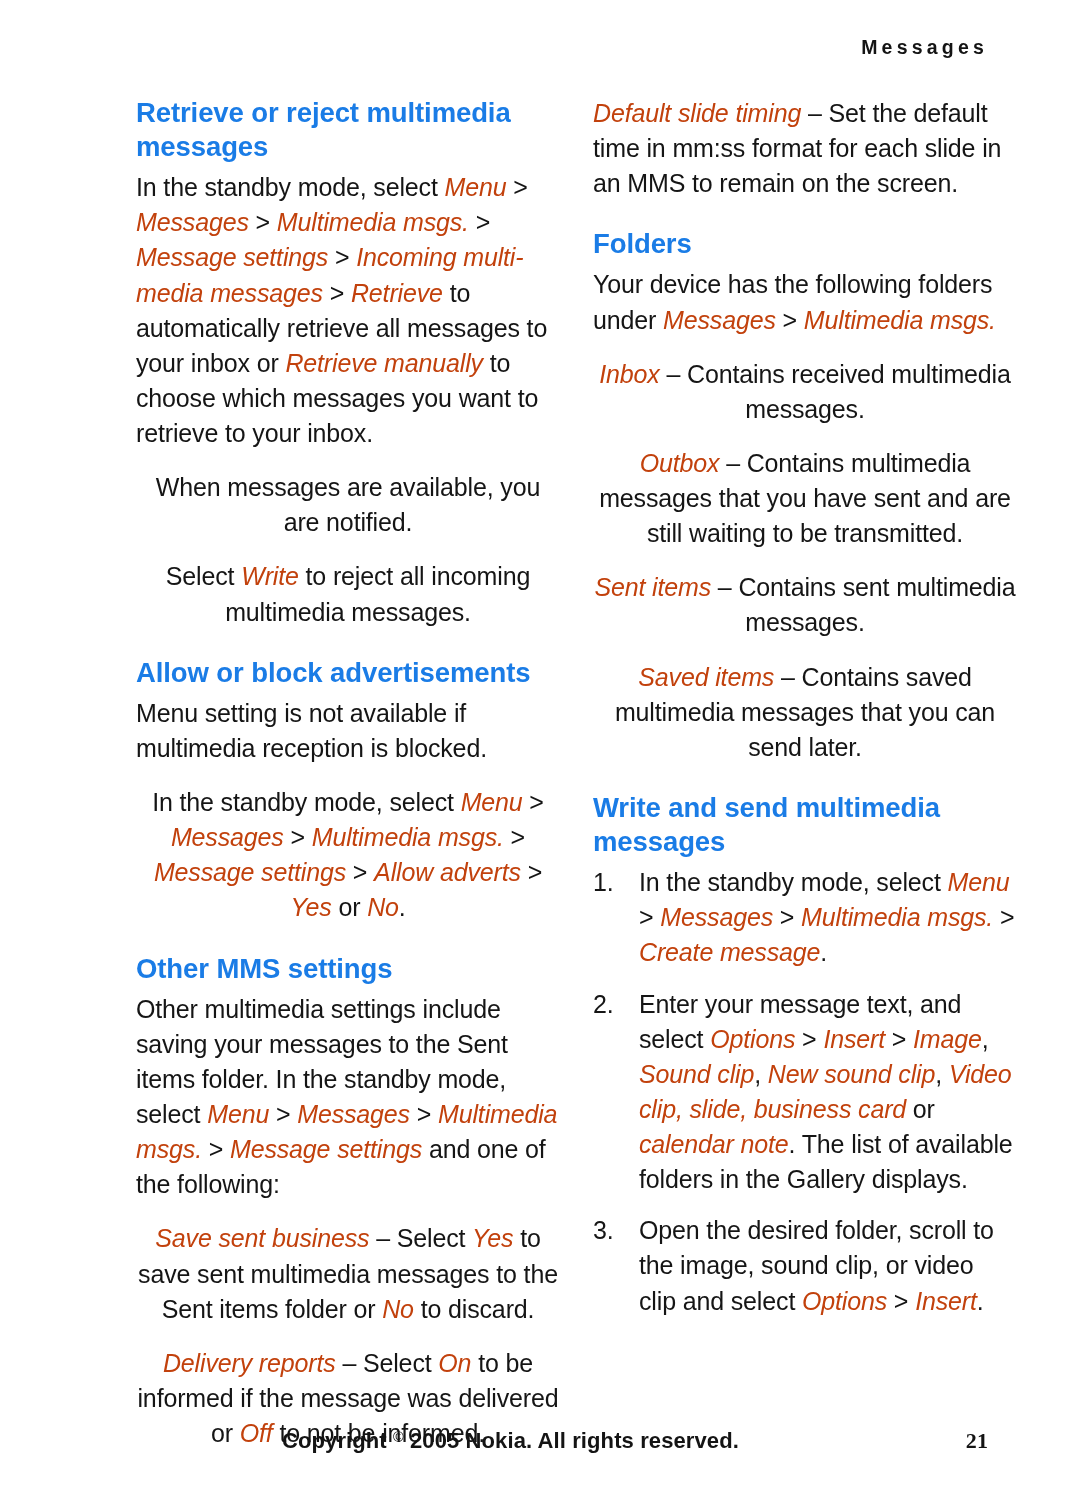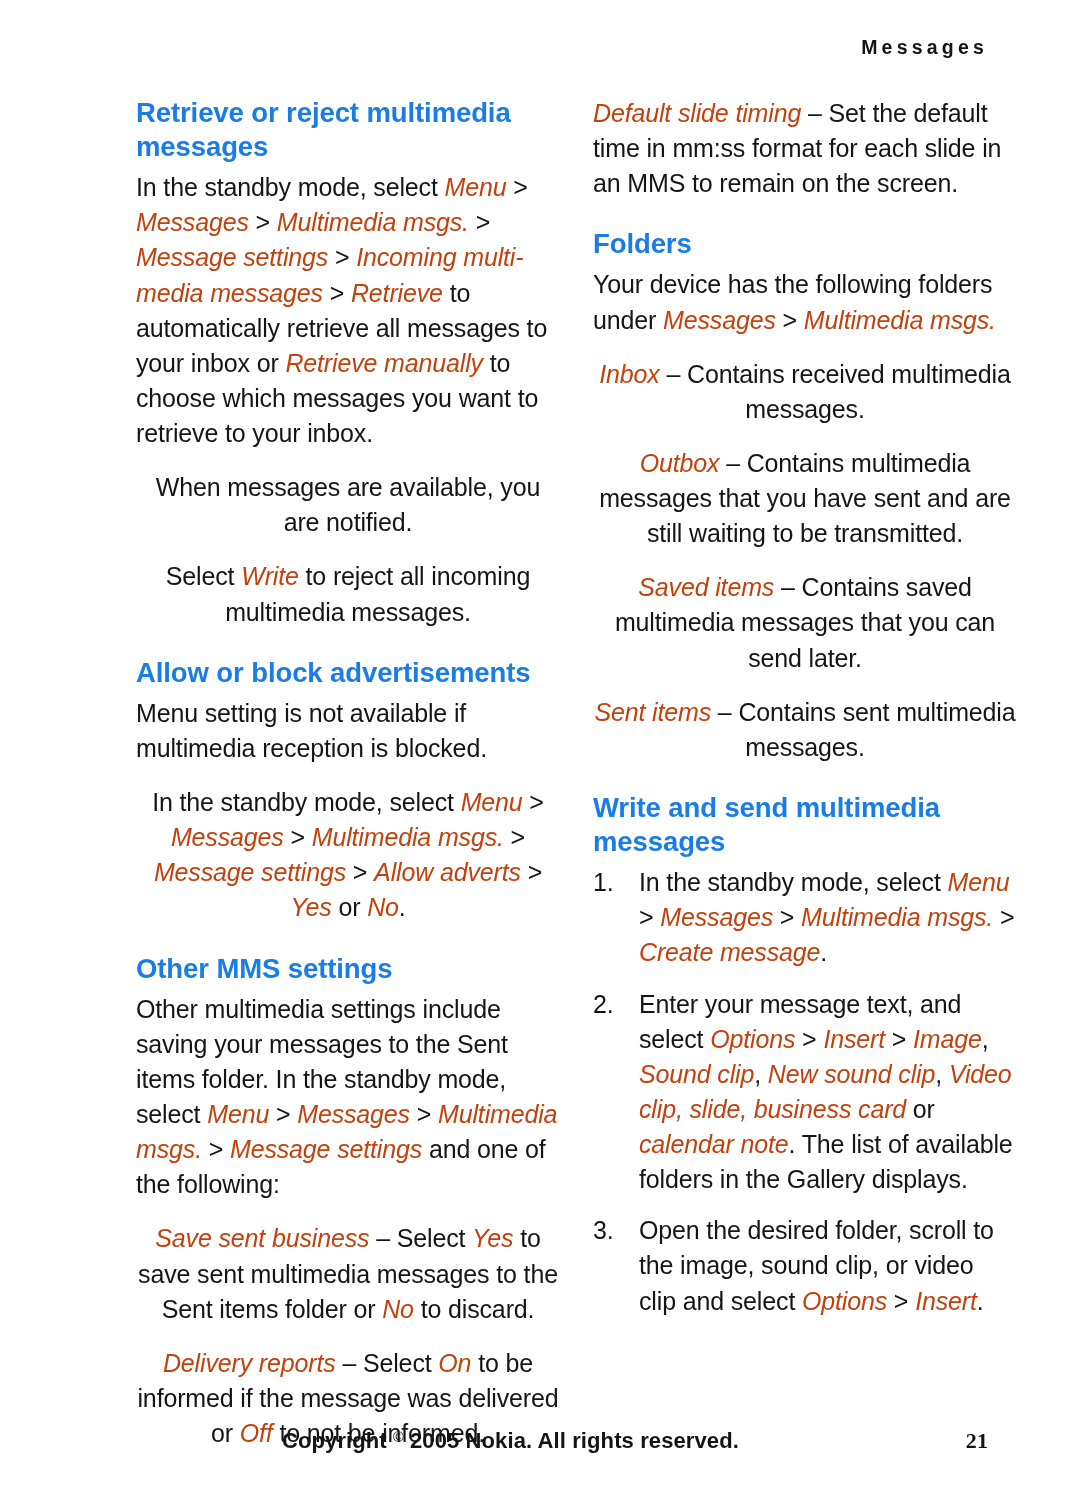--- a/index.html
+++ b/index.html
@@ -148,22 +148,22 @@
         <p class="body" style="margin-top: 0px;"><span class="k">Other multimedia settings include saving your messages to the Sent items folder. In the standby mode, select </span><span class="g">Menu</span><span class="k"> &gt; </span><span class="g">Messages</span><span class="k"> &gt; </span><span class="g">Multimedia msgs.</span><span class="k"> &gt; </span><span class="g">Message settings</span><span class="k"> and one of the following:</span></p>
         <p class="body"><span class="g">Save sent business</span><span class="k"> – Select </span><span class="g">Yes</span><span class="k"> to save sent multimedia messages to the Sent items folder or </span><span class="g">No</span><span class="k"> to discard.</span></p>
         <p class="body"><span class="g">Delivery reports</span><span class="k"> – Select </span><span class="g">On</span><span class="k"> to be informed if the message was delivered or </span><span class="g">Off</span><span class="k"> to not be informed.</span></p>
       </div>
     <div class="col" id="right-col">
         <p class="body"><span class="g">Default slide timing</span><span class="k"> – Set the default time in mm:ss format for each slide in an MMS to remain on the screen.</span></p>
         <h2 class="section-heading spaced">Folders</h2>
         <p class="body" style="margin-top: 0px;"><span class="k">Your device has the following folders under </span><span class="g">Messages</span><span class="k"> &gt; </span><span class="g">Multimedia msgs.</span></p>
         <p class="body"><span class="g">Inbox</span><span class="k"> – Contains received multimedia messages.</span></p>
         <p class="body"><span class="g">Outbox</span><span class="k"> – Contains multimedia messages that you have sent and are still waiting to be transmitted.</span></p>
+        <p class="body"><span class="g">Sent items</span><span class="k"> – Contains sent multimedia messages.</span></p>
         <p class="body"><span class="g">Saved items</span><span class="k"> – Contains saved multimedia messages that you can send later.</span></p>
-        <p class="body"><span class="g">Sent items</span><span class="k"> – Contains sent multimedia messages.</span></p>
         <h2 class="section-heading spaced">Write and send multimedia messages</h2>
         <ol class="steps">
           <li><span class="num">1.</span><span><span class="k">In the standby mode, select </span><span class="g">Menu</span><span class="k"> &gt; </span><span class="g">Messages</span><span class="k"> &gt; </span><span class="g">Multimedia msgs.</span><span class="k"> &gt; </span><span class="g">Create message</span><span class="k">.</span></span></li>
           <li><span class="num">2.</span><span><span class="k">Enter your message text, and select </span><span class="g">Options</span><span class="k"> &gt; </span><span class="g">Insert</span><span class="k"> &gt; </span><span class="g">Image</span><span class="k">, </span><span class="g">Sound clip</span><span class="k">, </span><span class="g">New sound clip</span><span class="k">, </span><span class="g">Video clip, slide, business card</span><span class="k"> or </span><span class="g">calendar note</span><span class="k">. The list of available folders in the Gallery displays.</span></span></li>
           <li><span class="num">3.</span><span><span class="k">Open the desired folder, scroll to the image, sound clip, or video clip and select </span><span class="g">Options</span><span class="k"> &gt; </span><span class="g">Insert</span><span class="k">.</span></span></li>
         </ol>
       </div>
   </div>
 
   <div class="footer">

